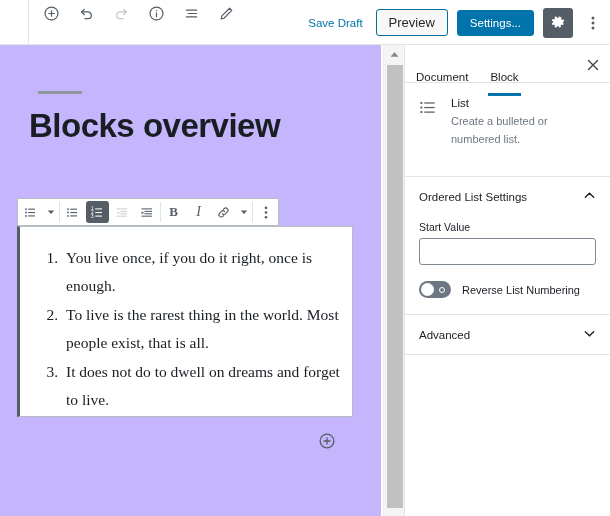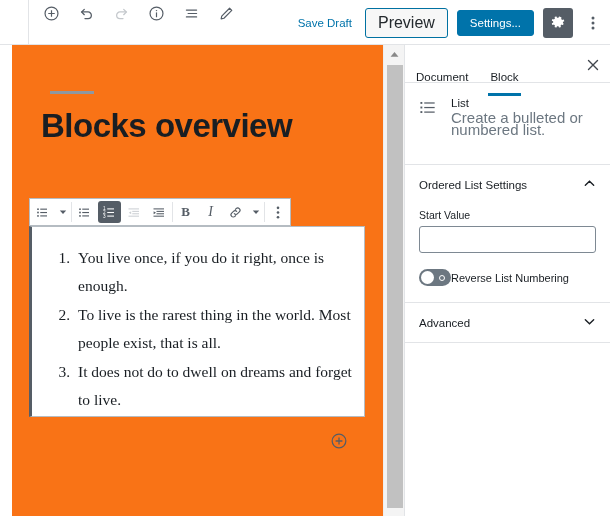--- a/index.html
+++ b/index.html
@@ -36,21 +36,21 @@
   .hdr-right {
     position: absolute; right: 6px; top: 0; height: 45px;
     display: flex; align-items: center; gap: 9px;
   }
   .save-draft {
     font-size: 11.5px; color: #0073aa; cursor: pointer;
     background: none; border: none; padding: 2px 4px;
     font-family: "Liberation Sans", sans-serif;
   }
   .btn-preview {
-    font-size: 16px; color: #24292d; background: #f7f7f7;
+    font-size: 13px; color: #24292d; background: #f7f7f7;
     border: 1px solid #0071a1; border-radius: 3px;
     padding: 5px 12px; cursor: pointer;
     font-family: "Liberation Sans", sans-serif;
   }
   .btn-publish {
     font-size: 11.5px; color: #fff; background: #0073aa;
     border: 1px solid #0073aa; border-radius: 3px;
     padding: 6px 12px; cursor: pointer;
     font-family: "Liberation Sans", sans-serif;
   }
@@ -60,22 +60,22 @@
     justify-content: center; cursor: pointer; color: #fff;
   }
   .btn-ellipsis {
     width: 22px; height: 30px; background: none; border: none;
     display: flex; align-items: center; justify-content: center;
     cursor: pointer; color: #555d66;
   }
 
   
   .canvas {
-    position: absolute; top: 45px; left: 12px; width: 381px; height: 471px;
-    background: #f97316; overflow: hidden;
+    position: absolute; top: 45px; left: 0; width: 381px; height: 471px;
+    background: #c4b5fd; overflow: hidden;
   }
   .title-dash {
     position: absolute; left: 38px; top: 46px;
     width: 44px; height: 3px; background: #8f98a1;
   }
   .post-title {
     position: absolute; left: 29px; top: 62px;
     font-size: 33px; font-weight: bold; color: #191e23;
     letter-spacing: -0.5px;
     font-family: "Liberation Sans", sans-serif;
@@ -168,40 +168,40 @@
     cursor: pointer; color: #40464d; display: flex;
     align-items: center; justify-content: center;
   }
 
   .block-card {
     display: flex; padding: 14px 14px 28px 14px;
     border-bottom: 1px solid #e2e4e7; gap: 13px;
   }
   .block-card-icon { color: #555d66; flex-shrink: 0; padding-top: 1px; }
   .block-card-title { font-size: 11.5px; color: #191e23; margin-bottom: 3px; }
-  .block-card-desc { font-size: 15px; color: #6c7781; line-height: 12px; }
+  .block-card-desc { font-size: 11px; color: #6c7781; line-height: 18px; }
 
   .panel-head {
     height: 40px; display: flex; align-items: center;
     justify-content: space-between; padding: 0 14px;
     cursor: pointer; border-bottom: 1px solid #e2e4e7;
   }
   .panel-head.no-border { border-bottom: none; }
   .panel-title { font-size: 11.5px; color: #191e23; font-weight: normal; }
   .panel-body { padding: 4px 14px 16px 14px; border-bottom: 1px solid #e2e4e7; }
   .field-label {
     display: block; font-size: 10.5px; color: #191e23; margin-bottom: 5px;
   }
   .text-input {
     width: 100%; height: 27px; border: 1px solid #7e8993;
     border-radius: 3px; padding: 0 7px; font-size: 11.5px;
     color: #191e23; background: #fff; outline: none;
     font-family: "Liberation Sans", sans-serif;
   }
-  .toggle-row { display: flex; align-items: center; margin-top: 16px; }
+  .toggle-row { display: flex; align-items: center; gap: 11px; margin-top: 16px; }
   .toggle {
     width: 32px; height: 17px; border-radius: 9px; background: #6c7781;
     position: relative; cursor: pointer; flex-shrink: 0;
   }
   .toggle-knob {
     position: absolute; left: 2px; top: 2px; width: 13px; height: 13px;
     border-radius: 50%; background: #fff;
   }
   .toggle-dot {
     position: absolute; right: 6px; top: 5.5px; width: 6px; height: 6px;

